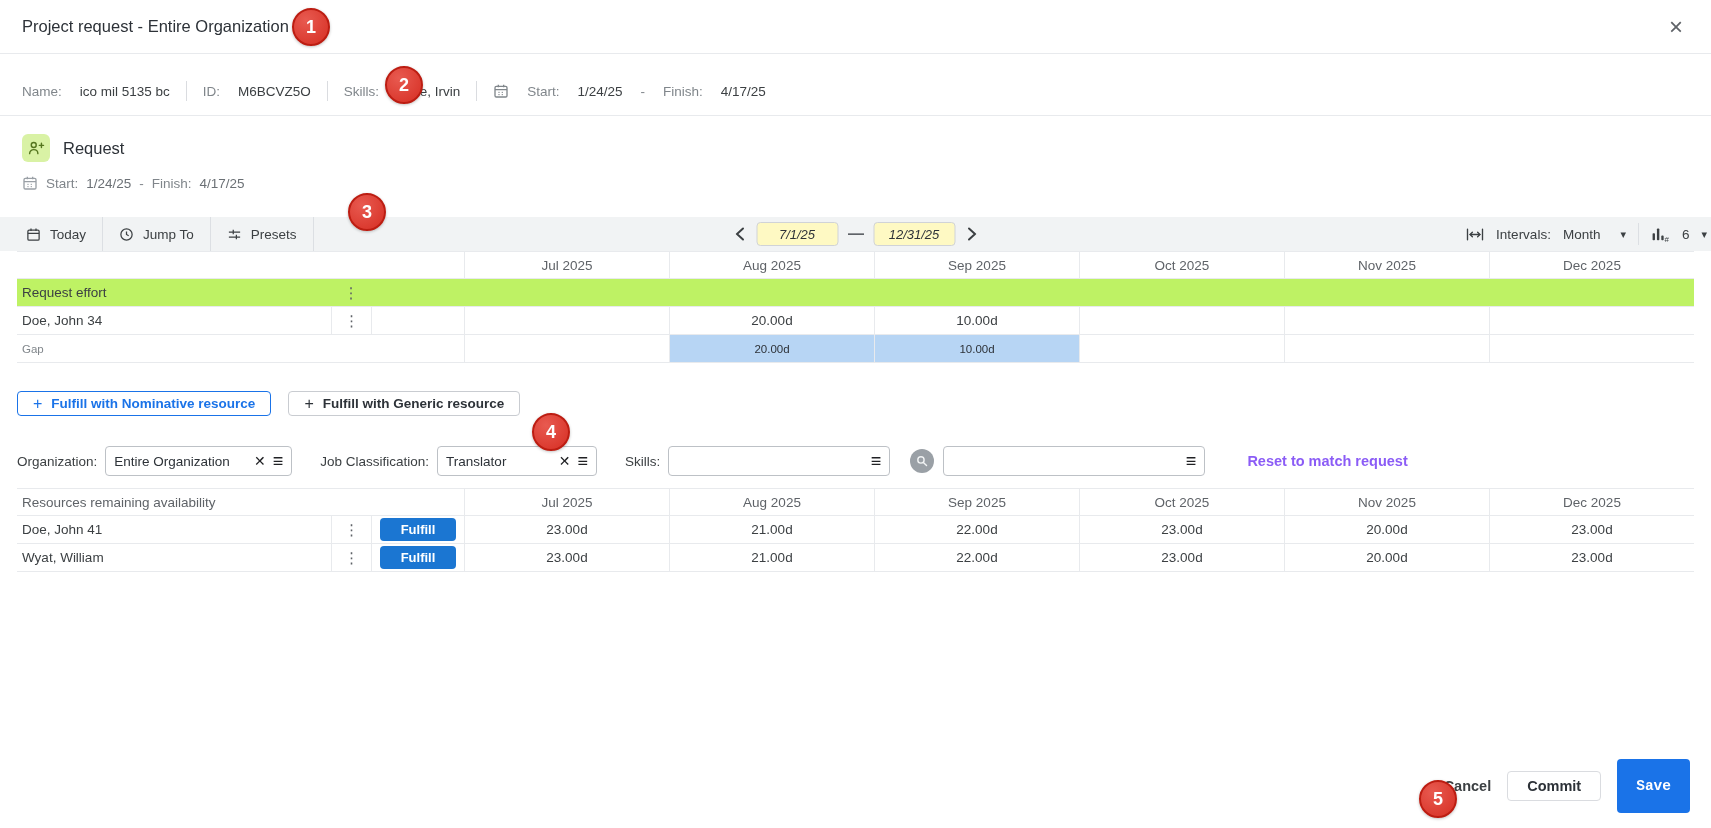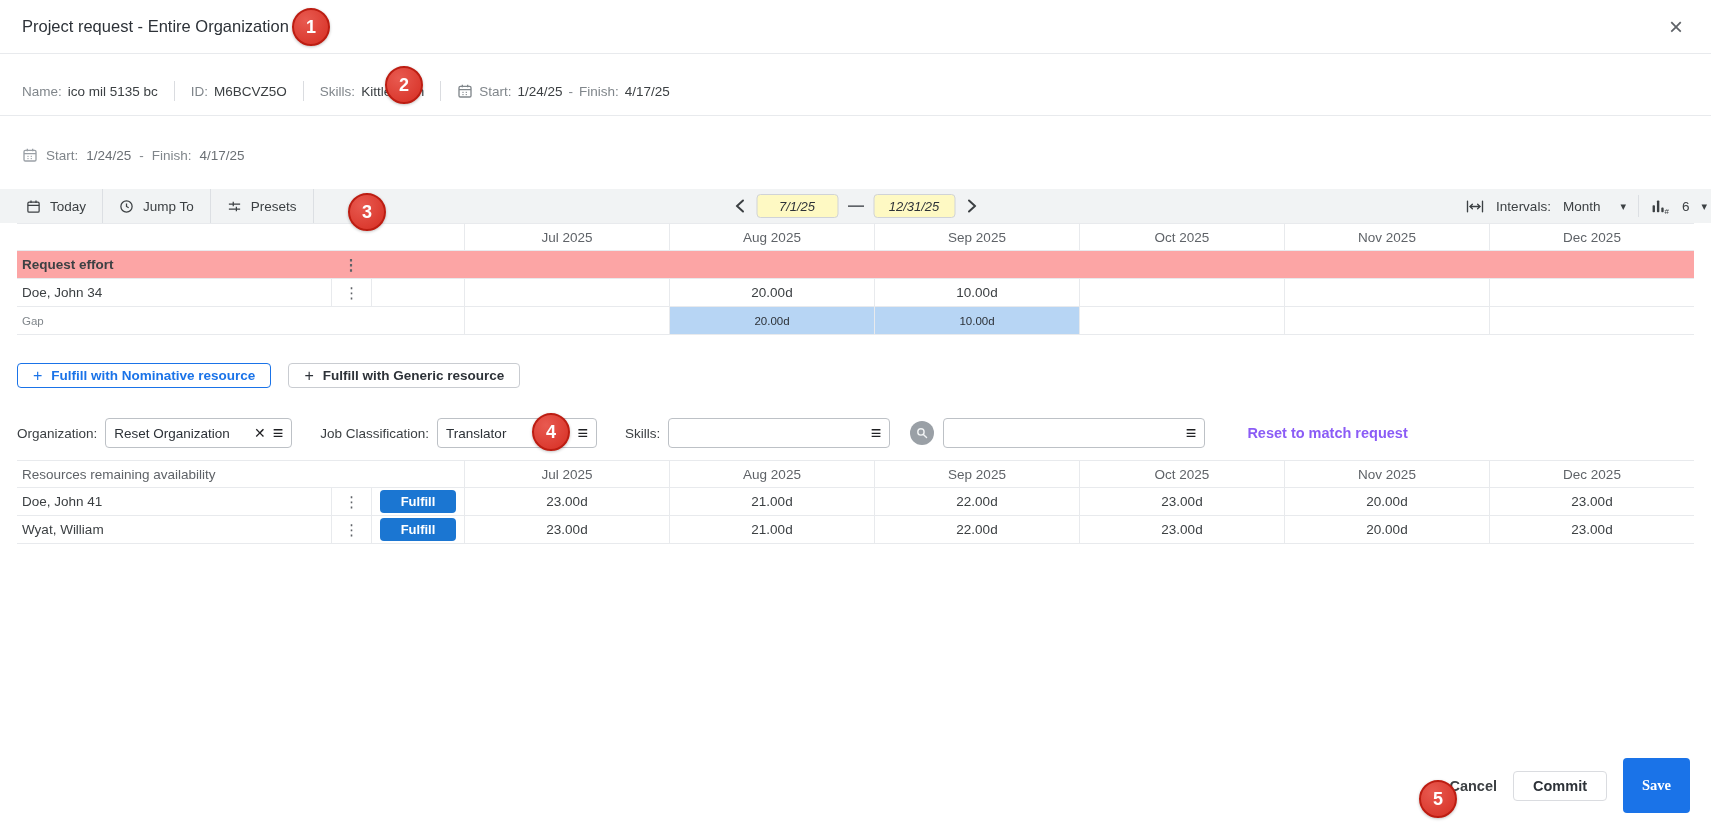--- a/index.html
+++ b/index.html
@@ -17,21 +17,21 @@
   
   .sec-head { display:flex; align-items:center; gap:13px; }
   .sec-title { font-size:16.5px; color:#2d3238; font-weight:400; }
   .icon-chip { width:28px; height:28px; border-radius:6px; display:flex;
     align-items:center; justify-content:center; flex:0 0 auto; }
   .chip-blue { background:#e4f0fc; }
   .chip-green { background:#d9f2a5; }
 
   .project-sec { padding:14px 22px 14px; border-bottom:1px solid #e8eaed; }
   .meta-row { display:flex; align-items:center; margin-top:13px; font-size:13.5px; }
-  .meta-seg { display:flex; align-items:center; gap:6px; padding:0 16px;
+  .meta-seg { display:flex; align-items:center; gap:18px; padding:0 16px;
     border-right:1px solid #dadce0; height:20px; }
   .meta-seg:first-child { padding-left:0; }
   .meta-seg:last-child { border-right:none; }
   .meta-label { color:#80868b; }
   .meta-value { color:#3c4043; }
 
   .request-sec { padding:18px 22px 26px; }
   .req-dates { display:flex; align-items:center; gap:8px; margin-top:13px;
     font-size:13.5px; color:#80868b; }
   .req-dates .meta-value { color:#6b7075; }
@@ -60,21 +60,21 @@
   .trow { display:grid; grid-template-columns:314px 40px 93px repeat(6, 1fr);
     height:28px; align-items:stretch; border-bottom:1px solid #e8eaed;
     font-size:13.5px; color:#3c4043; }
   .thead { border-top:1px solid #e8eaed; }
   .cell { display:flex; align-items:center; }
   .label-cell { padding-left:5px; }
   .mcell { justify-content:center; border-left:1px solid #e8eaed; }
   .bl { border-left:1px solid #e8eaed; }
   .month-h { color:#5f6368; }
   .kebab { justify-content:center; color:#5f6368; font-size:15px; cursor:pointer; }
-  .group-row { background:#fca5a5;font-weight:bold; }
+  .group-row { background:#bef264; }
   .span3 { grid-column:1 / span 3; }
   .span7 { grid-column:3 / span 7; }
   .gap-label { font-size:11.5px; color:#80868b; }
   .gap-hl { background:#b7d5f4; font-size:11.5px; color:#2d3238; }
   .avail-title { color:#5f6368; }
   .fulfill-btn { width:76px; height:23px; margin:0 auto; border:none; border-radius:4px;
     background:var(--fulfill-blue, #1b76d2); color:#fff; font-size:13px; font-weight:600;
     cursor:pointer; font-family:"Liberation Sans", sans-serif; }
 
   
@@ -107,21 +107,21 @@
   
   .footer { position:absolute; right:21px; bottom:15px; display:flex;
     align-items:center; gap:16px; }
   .cancel-btn { font-size:14.5px; font-weight:600; color:#3c4043; cursor:pointer;
     background:none; border:none; font-family:"Liberation Sans", sans-serif; }
   .commit-btn { font-size:14.5px; font-weight:600; color:#2d3238; background:#fff;
     border:1px solid #dadce0; border-radius:4px; padding:6px 19px; cursor:pointer;
     font-family:"Liberation Sans", sans-serif; }
   .save-btn { font-size:14.5px; font-weight:600; color:#fff;
     background:var(--accent, #1a73e8); border:none; border-radius:4px;
-    padding:19px 19px; cursor:pointer; font-family:Liberation Serif, serif; }
+    padding:19px 19px; cursor:pointer; font-family:Liberation Mono, monospace; }
 
   
   .badge { position:absolute; width:38px; height:38px; border-radius:50%;
     background:radial-gradient(circle at 35% 30%, #e85a50, #d62e23);
     border:2px solid #bc1d12; color:#fff; font-size:18px; font-weight:700;
     display:flex; align-items:center; justify-content:center; z-index:50;
     box-shadow:0 1px 3px rgba(0,0,0,0.25); }
   .b1 { left:292px; top:8px; }
   .b2 { left:385px; top:66px; }
   .b3 { left:348px; top:193px; }
@@ -171,20 +171,30 @@
         <span class="meta-label">Start:</span>
         <span class="meta-value">1/24/25</span>
         <span class="meta-label">-</span>
         <span class="meta-label">Finish:</span>
         <span class="meta-value">4/17/25</span>
       </span>
     </div>
   </div>
 
   <div class="request-sec">
+    <div class="sec-head">
+      <span class="icon-chip chip-green">
+        <svg width="18" height="18" viewBox="0 0 24 24" fill="none" stroke="#55761f" stroke-width="1.9" stroke-linecap="round">
+          <circle cx="9" cy="8" r="3.3"></circle>
+          <path d="M3.5 19.5 c0-3.2 2.5-5.3 5.5-5.3 s5.5 2.1 5.5 5.3"></path>
+          <path d="M16.5 8.5 h5.5 M19.25 5.75 v5.5"></path>
+        </svg>
+      </span>
+      <span class="sec-title">Request</span>
+    </div>
     <div class="req-dates">
       <span>
         <svg width="16" height="16" viewBox="0 0 24 24" fill="none" stroke="#9aa0a6" stroke-width="2">
           <rect x="3" y="5" width="18" height="16" rx="2"></rect>
           <path d="M3 10 h18 M8 2.5 v4 M16 2.5 v4"></path>
           <path d="M8 14h2M13 14h2M8 17.5h2M13 17.5h2" stroke-width="1.5"></path>
         </svg>
       </span>
       <span>Start:</span>
       <span class="meta-value">1/24/25</span>
@@ -316,21 +326,21 @@
     </button>
     <button class="act-btn act-gray">
       <span class="plus">+</span>
       <span>Fulfill with Generic resource</span>
     </button>
   </div>
 
   <div class="filter-row">
     <span class="f-label">Organization:</span>
     <div class="input-box" style="width:187px">
-      <span class="val">Reset Organization</span>
+      <span class="val">Entire Organization</span>
       <span class="ib-icon clear-x">✕</span>
       <span class="ib-icon list-ic">≡</span>
     </div>
     <span class="f-label gap28">Job Classification:</span>
     <div class="input-box" style="width:160px">
       <span class="val">Translator</span>
       <span class="ib-icon clear-x">✕</span>
       <span class="ib-icon list-ic">≡</span>
     </div>
     <span class="f-label gap28">Skills:</span>

